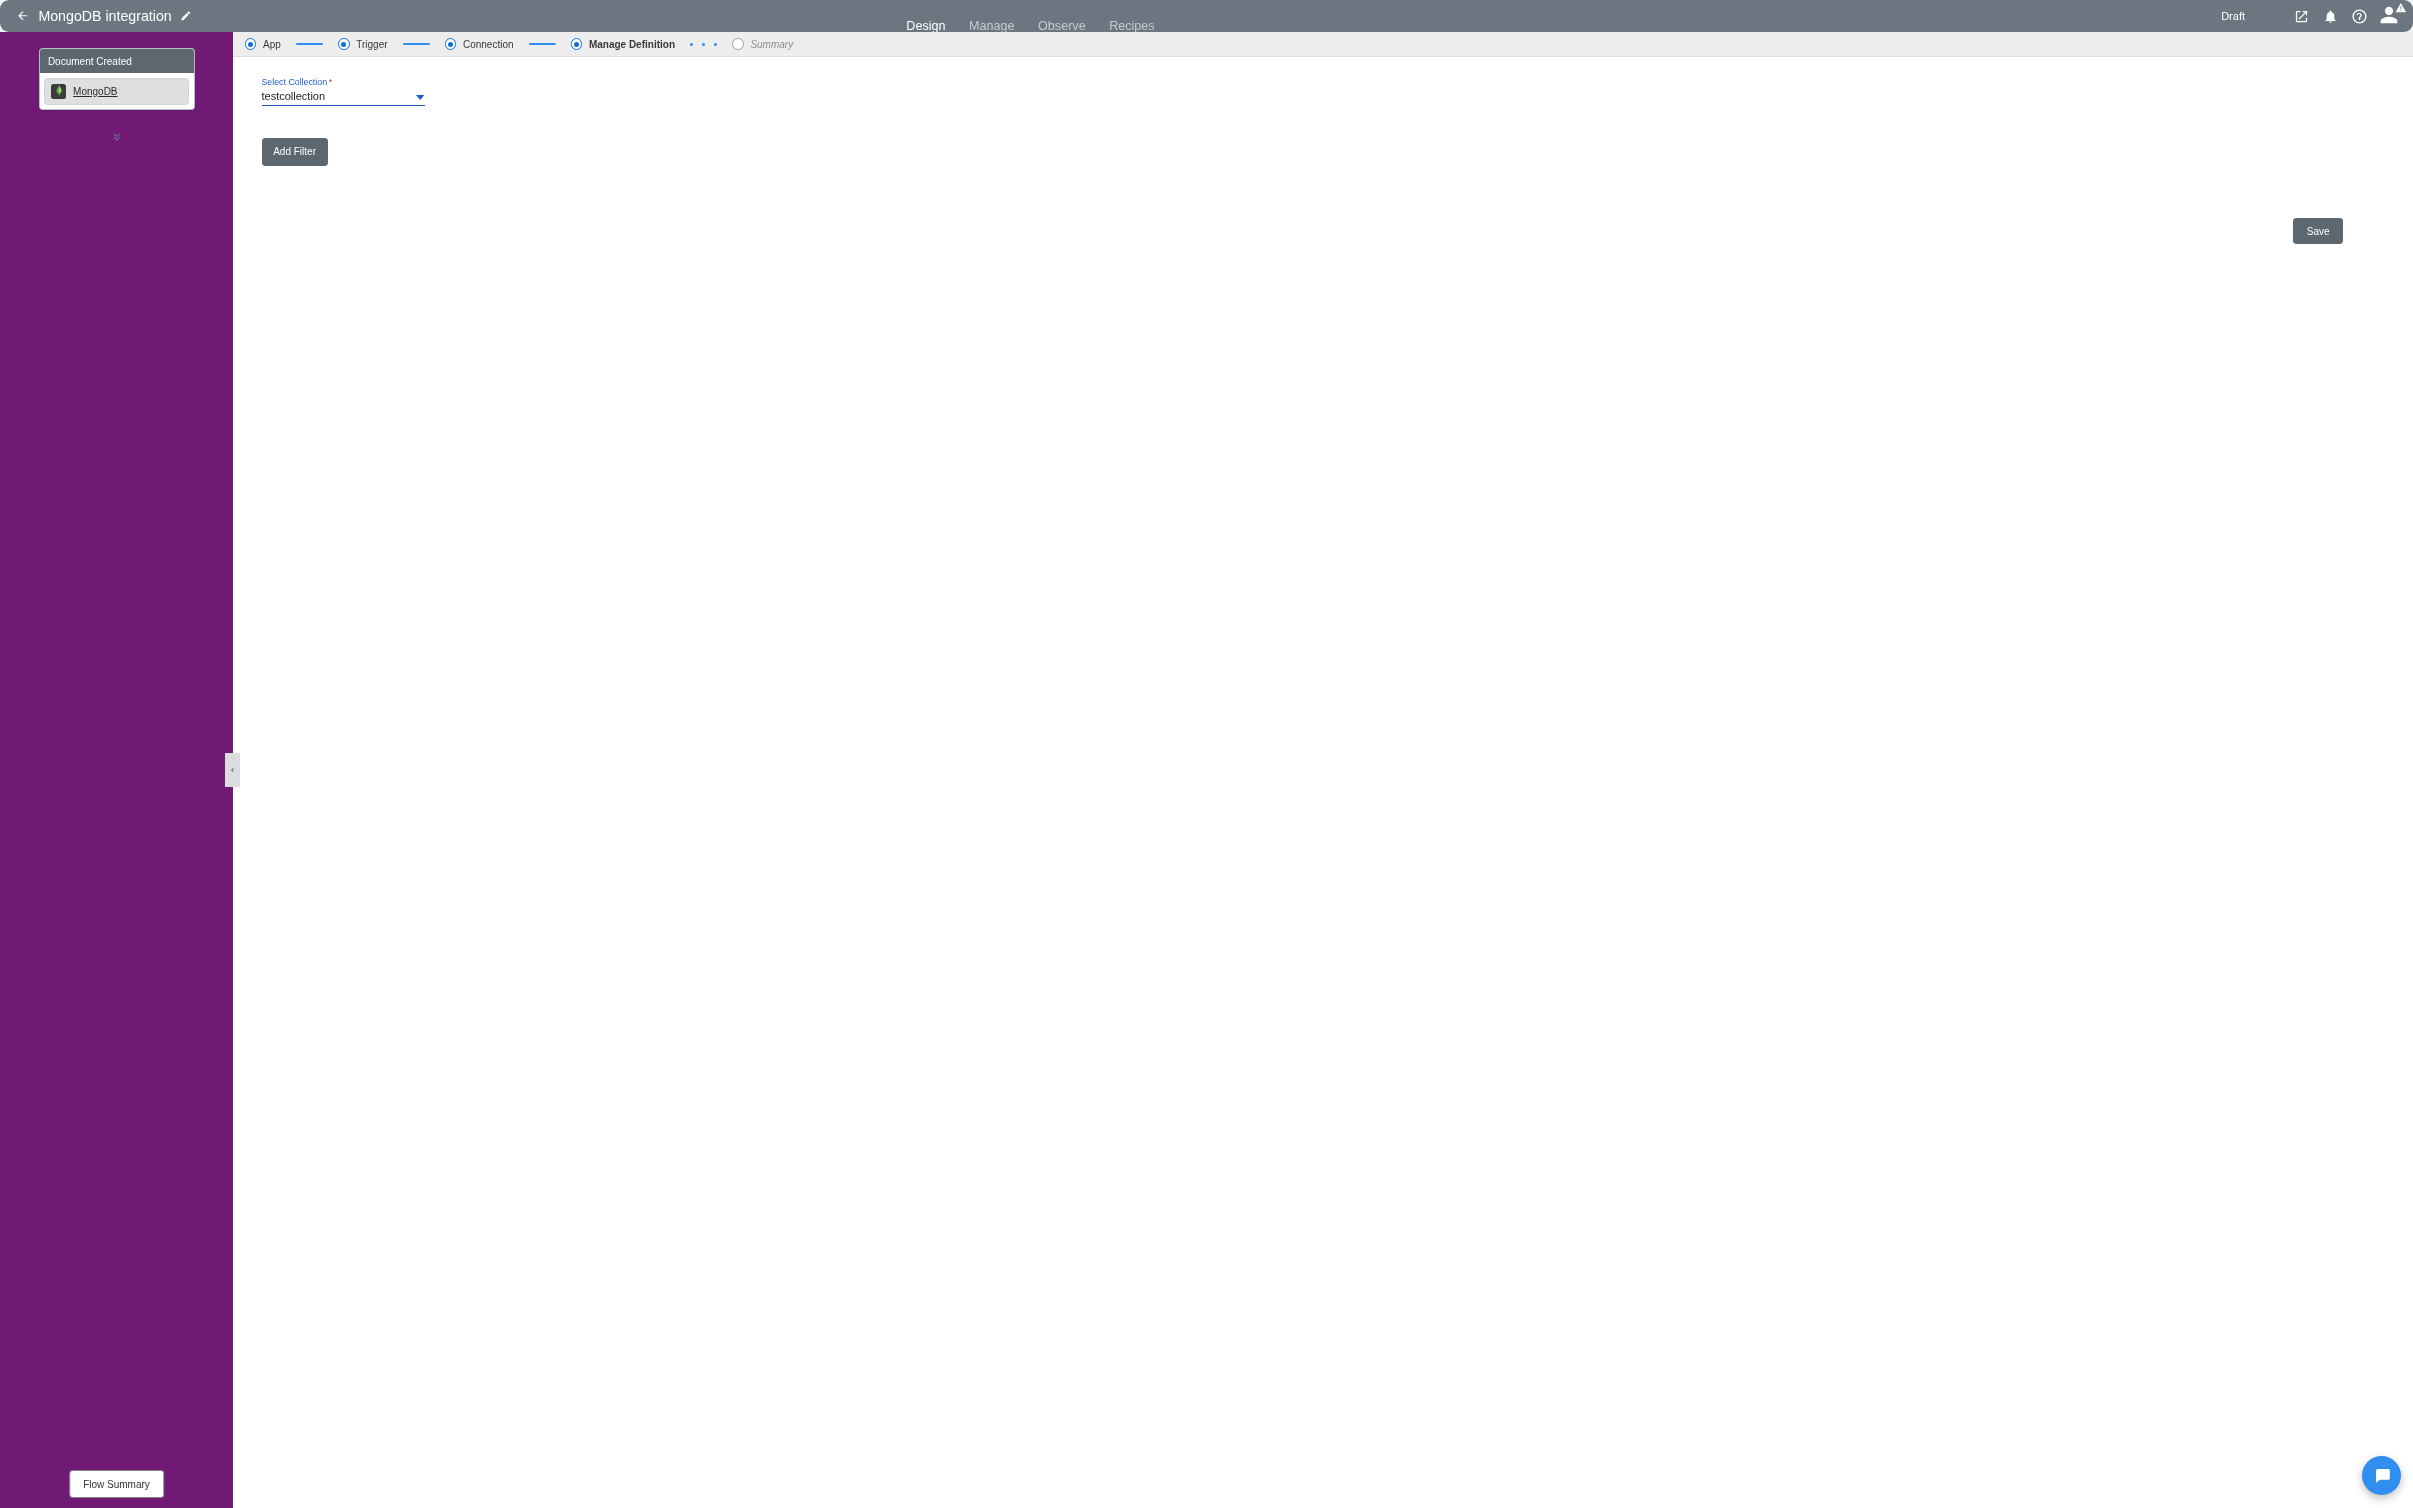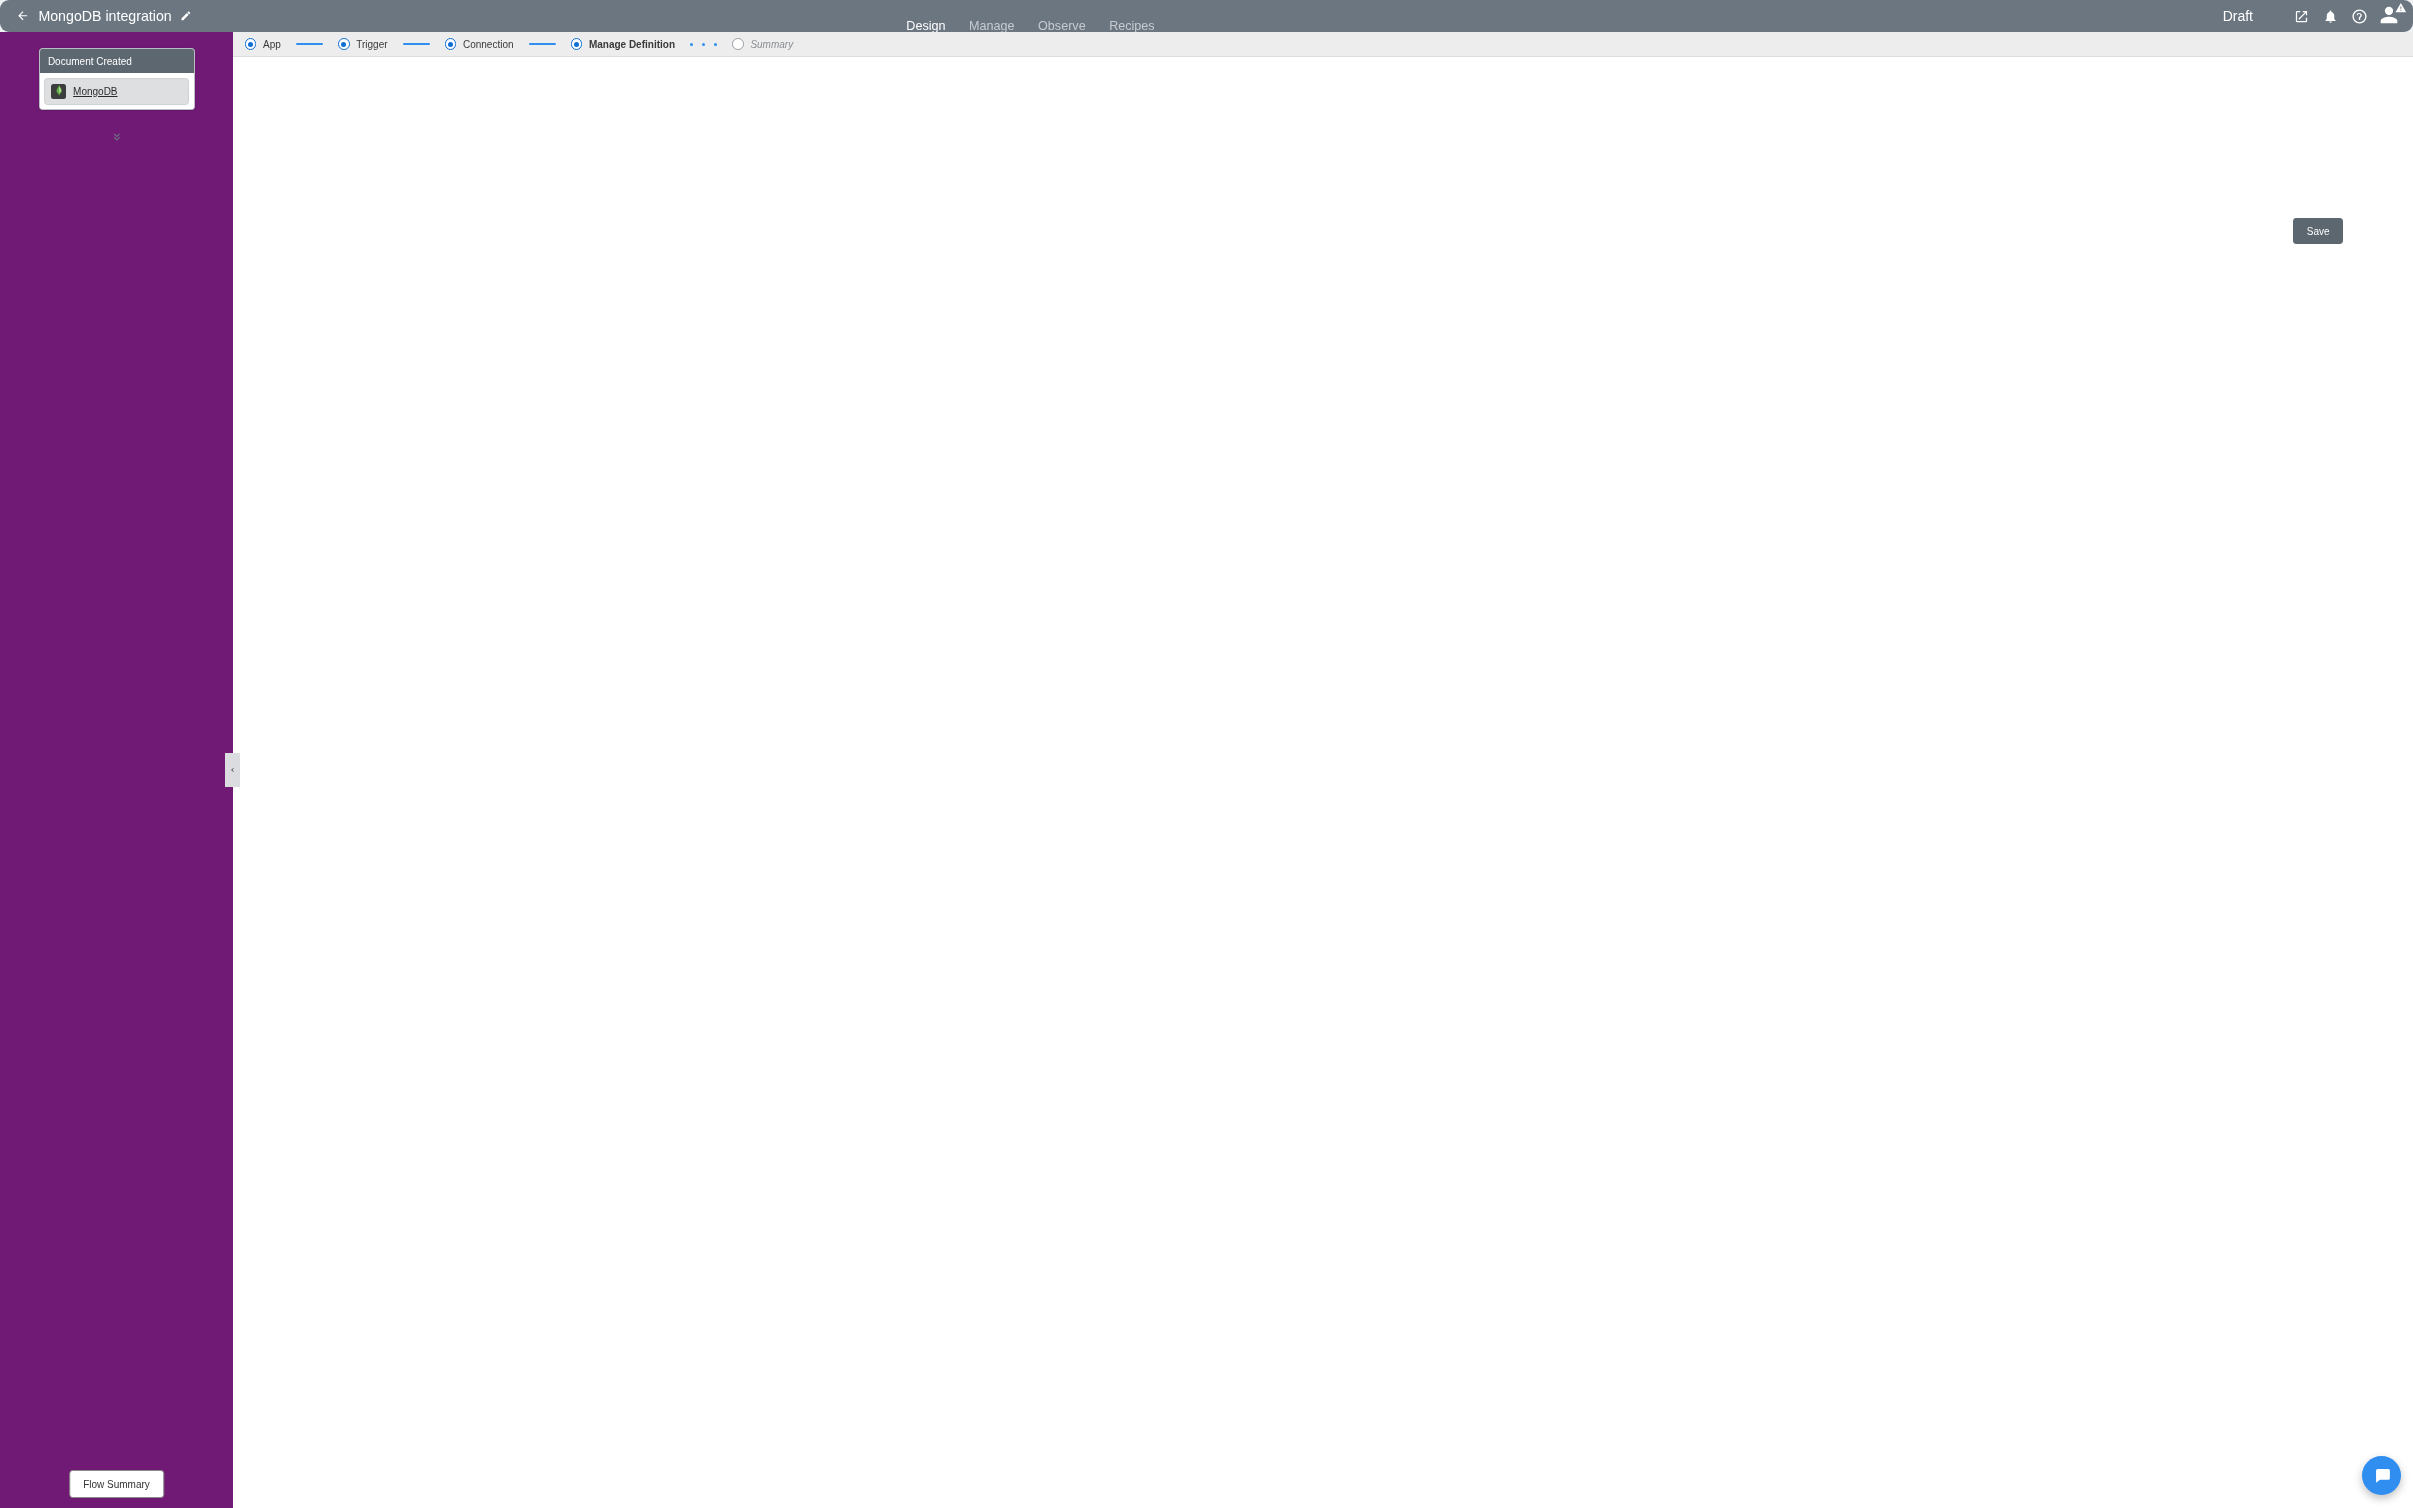--- a/index.html
+++ b/index.html
@@ -63,22 +63,22 @@
     left: 50%;
     transform: translateX(-50%);
     width: 0; height: 0;
     border-left: 5px solid transparent;
     border-right: 5px solid transparent;
     border-bottom: 5px solid #ededed;
   }
 
   .draft-label {
     position: absolute;
-    right: 160px;
-    font-size: 14px;
+    right: 168px;
+    font-size: 11px;
     color: #fff;
     font-weight: 500;
   }
 
   .topbar-icons {
     margin-left: auto;
     display: flex;
     align-items: center;
     gap: 11.7px;
     padding-right: 11.7px;
@@ -409,20 +409,37 @@
           <span></span>
           <span></span>
           <span></span>
         </div>
       <div class="step">
         <span class="step-radio empty"></span>
         <span class="step-label muted">Summary</span>
       </div>
     </div>
 
+    <div class="form-area">
+      <div class="field">
+        <div class="field-label">
+          <span>Select Collection</span><span class="req">*</span>
+        </div>
+        <div class="field-value">
+          <span>testcollection</span>
+          <span class="field-caret">
+            <svg viewBox="0 0 10 6">
+                <path d="M0 0l5 6 5-6z"></path>
+              </svg>
+          </span>
+        </div>
+      </div>
+
+      <button class="add-filter-btn">Add Filter</button>
+    </div>
 
     <button class="save-btn">Save</button>
   </div>
 </div>
 
 <div class="chat-bubble">
   <svg viewBox="0 0 24 24">
       <path d="M4 4h16a2 2 0 0 1 2 2v10a2 2 0 0 1-2 2H9l-5 4V6a2 2 0 0 1 2-2z"></path>
     </svg>
 </div>

